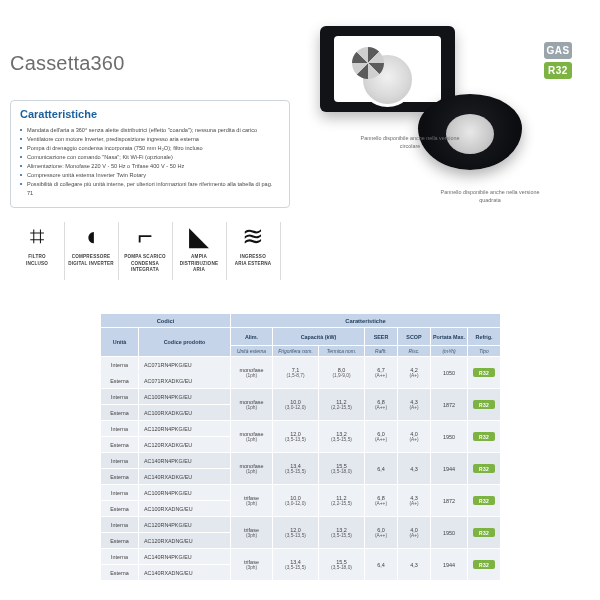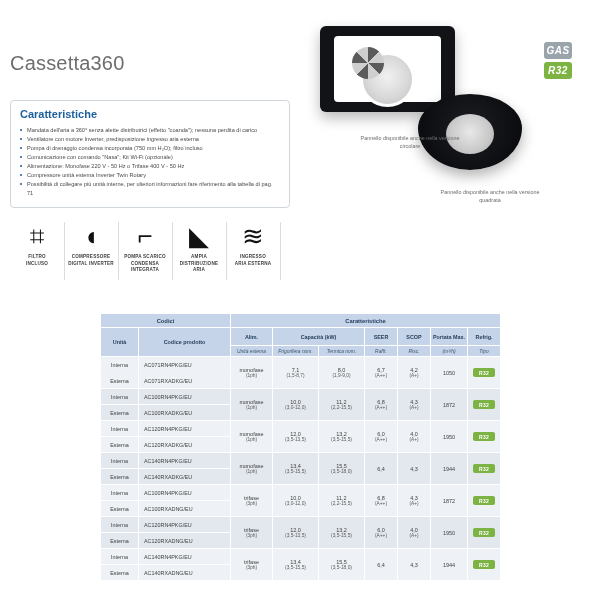--- a/index.html
+++ b/index.html
@@ -17,21 +17,20 @@
     position:absolute;left:10px;top:52px;
     font-size:20px;font-weight:400;color:#6d6d6d;letter-spacing:.2px;
   }
   .badges{position:absolute;right:10px;top:42px;width:46px;}
   .badge{
     width:28px;height:17px;margin-bottom:3px;
     border-radius:3px;
     color:#fff;font-size:10px;font-weight:bold;
     display:flex;align-items:center;justify-content:center;
     letter-spacing:.5px;
-    font-style:italic;
   }
   .badge.gas{background:#9aa4ab;}
   .badge.r32{background:#7cb342;}
 
   
   .photo{position:absolute;left:300px;top:8px;width:240px;height:190px;}
   .unit-a{
     position:absolute;left:20px;top:18px;width:135px;height:86px;
     background:#111317;border-radius:6px;
     box-shadow:0 6px 14px rgba(0,0,0,.28);

